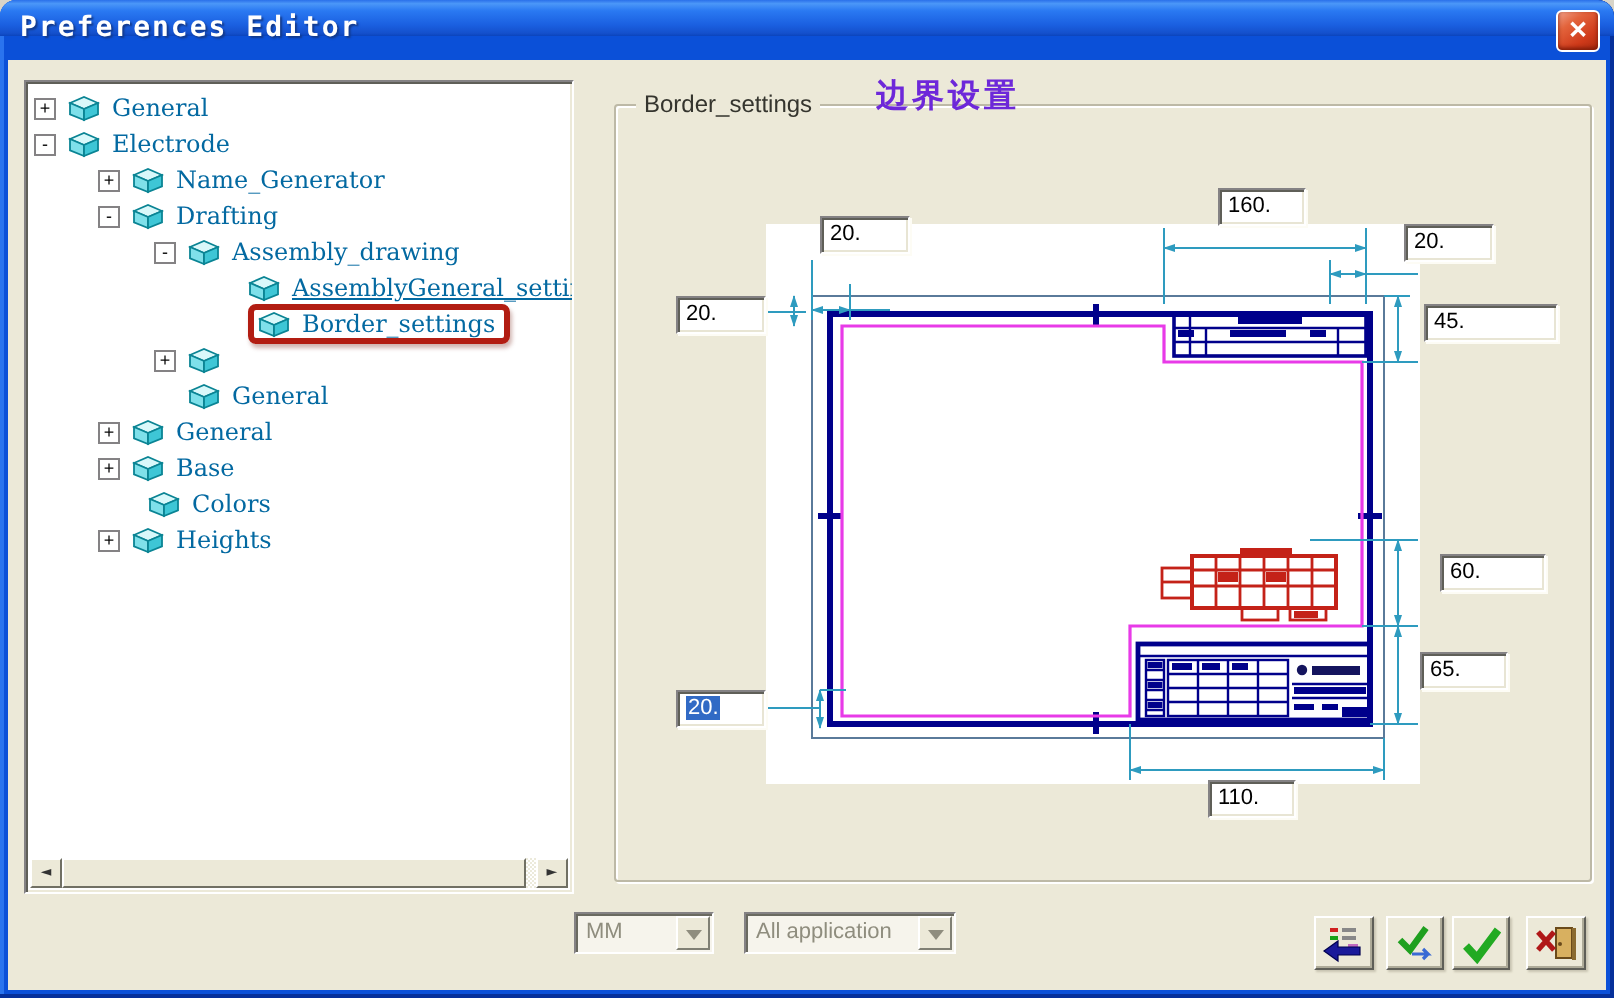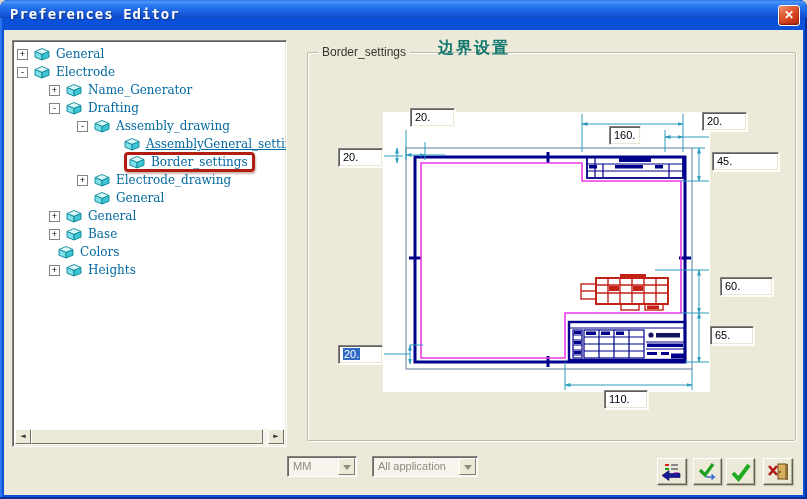--- a/index.html
+++ b/index.html
@@ -50,21 +50,21 @@
   .sthumb { position:absolute; left:0; top:0; width:232px; height:15px; background:#ece9d8;
             border:1px solid #fff; border-right-color:#717064; border-bottom-color:#717064; }
 
   
   .groupbox { position:absolute; left:303px; top:22px; width:489px; height:389px;
               border:1px solid #bdb9a6; border-radius:2px;
               box-shadow:inset 1px 1px 0 #fff, 1px 1px 0 #fff; }
   .grouplabel { position:absolute; left:314px; top:15px; background:#ece9d8; padding:0 4px;
                 font:12px "Liberation Sans",sans-serif; color:#35352e; }
   .annotation { position:absolute; left:434px; top:8px; font:bold 16px "DejaVu Sans",sans-serif;
-                color:#0f766e; letter-spacing:2px;text-align:right; }
+                color:#6d28d9; letter-spacing:2px;text-align:right; }
 
   .canvas { position:absolute; left:379px; top:82px; width:327px; height:280px; background:#fff; }
 
   
   .dimbox { position:absolute; height:19px; background:#fff; border:1px solid #848284;
             border-right-color:#fff; border-bottom-color:#fff;
             box-shadow:inset 1px 1px 0 #5f5f58, inset -1px -1px 0 #e8e5d4, 1px 1px 0 #fdfcf5;
             font:11px "Liberation Sans",sans-serif; color:#000; padding:2px 0 0 4px; }
   .dimbox .selected-text { background:#316ac5; color:#fff; padding:0 1px; }
 
@@ -160,21 +160,20 @@
                 <use href="#boxicon"></use>
               </svg>
             <span class="tlabel">Border_settings</span>
           </span>
         </div>
         <div class="trow" style="padding-left:64px">
           <span class="exp">+</span>
           <svg class="nicon">
               <use href="#boxicon"></use>
             </svg>
-          <span class="tlabel">Electrode_drawing</span>
         </div>
         <div class="trow" style="padding-left:64px">
           <span class="exp"></span>
           <svg class="nicon">
               <use href="#boxicon"></use>
             </svg>
           <span class="tlabel">General</span>
         </div>
         <div class="trow" style="padding-left:36px">
           <span class="exp">+</span>
@@ -183,21 +182,21 @@
             </svg>
           <span class="tlabel">General</span>
         </div>
         <div class="trow" style="padding-left:36px">
           <span class="exp">+</span>
           <svg class="nicon">
               <use href="#boxicon"></use>
             </svg>
           <span class="tlabel">Base</span>
         </div>
-        <div class="trow" style="padding-left:28px">
+        <div class="trow" style="padding-left:44px">
           <span class="exp"></span>
           <svg class="nicon">
               <use href="#boxicon"></use>
             </svg>
           <span class="tlabel">Colors</span>
         </div>
         <div class="trow" style="padding-left:36px">
           <span class="exp">+</span>
           <svg class="nicon">
               <use href="#boxicon"></use>
@@ -311,21 +310,21 @@
           <path d="M0,242 H27 M27,233 H40"></path>
           <path d="M27,233 V252" marker-start="url(#ar)" marker-end="url(#ar)"></path>
 
           <path d="M182,250 V278 M309,257 V278"></path>
           <path d="M182,273 H309" marker-start="url(#ar)" marker-end="url(#ar)"></path>
         </g>
       </svg>
     </div>
 
     <div class="dimbox" style="left:406px; top:78px;  width:45px;">20.</div>
-    <div class="dimbox" style="left:605px; top:64px;  width:32px;margin-top:32px;">160.</div>
+    <div class="dimbox" style="left:605px; top:64px;  width:44px;">160.</div>
     <div class="dimbox" style="left:698px; top:82px;  width:45px;">20.</div>
     <div class="dimbox" style="left:334px; top:118px; width:45px;">20.</div>
     <div class="dimbox" style="left:708px; top:122px; width:67px;">45.</div>
     <div class="dimbox" style="left:706px; top:247px; width:53px;margin-left:10px;">60.</div>
     <div class="dimbox" style="left:706px; top:296px; width:44px;">65.</div>
     <div class="dimbox" style="left:334px; top:315px; width:45px;">
       <span class="selected-text">20.</span>
     </div>
     <div class="dimbox" style="left:600px; top:360px; width:44px;">110.</div>
 

